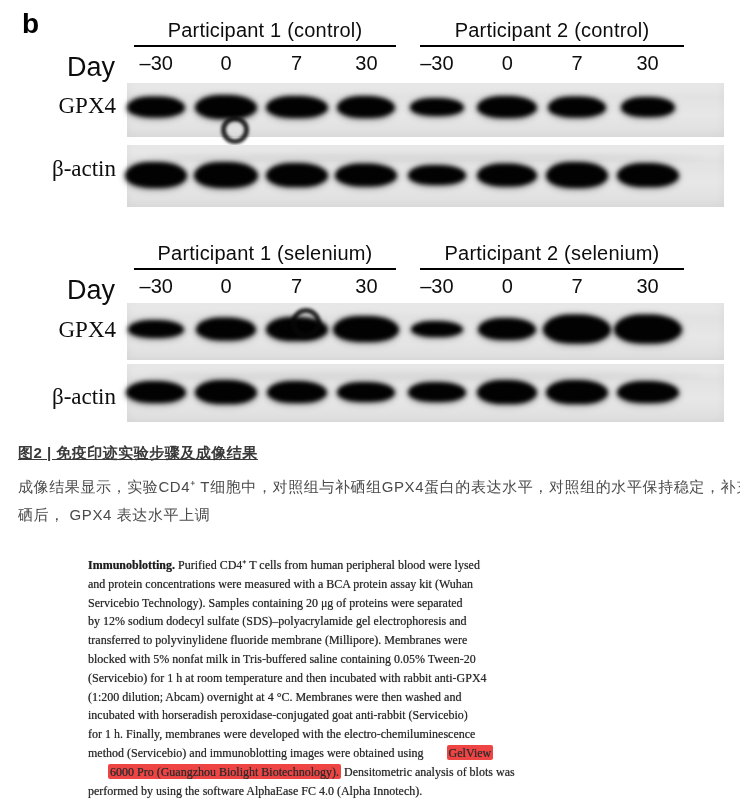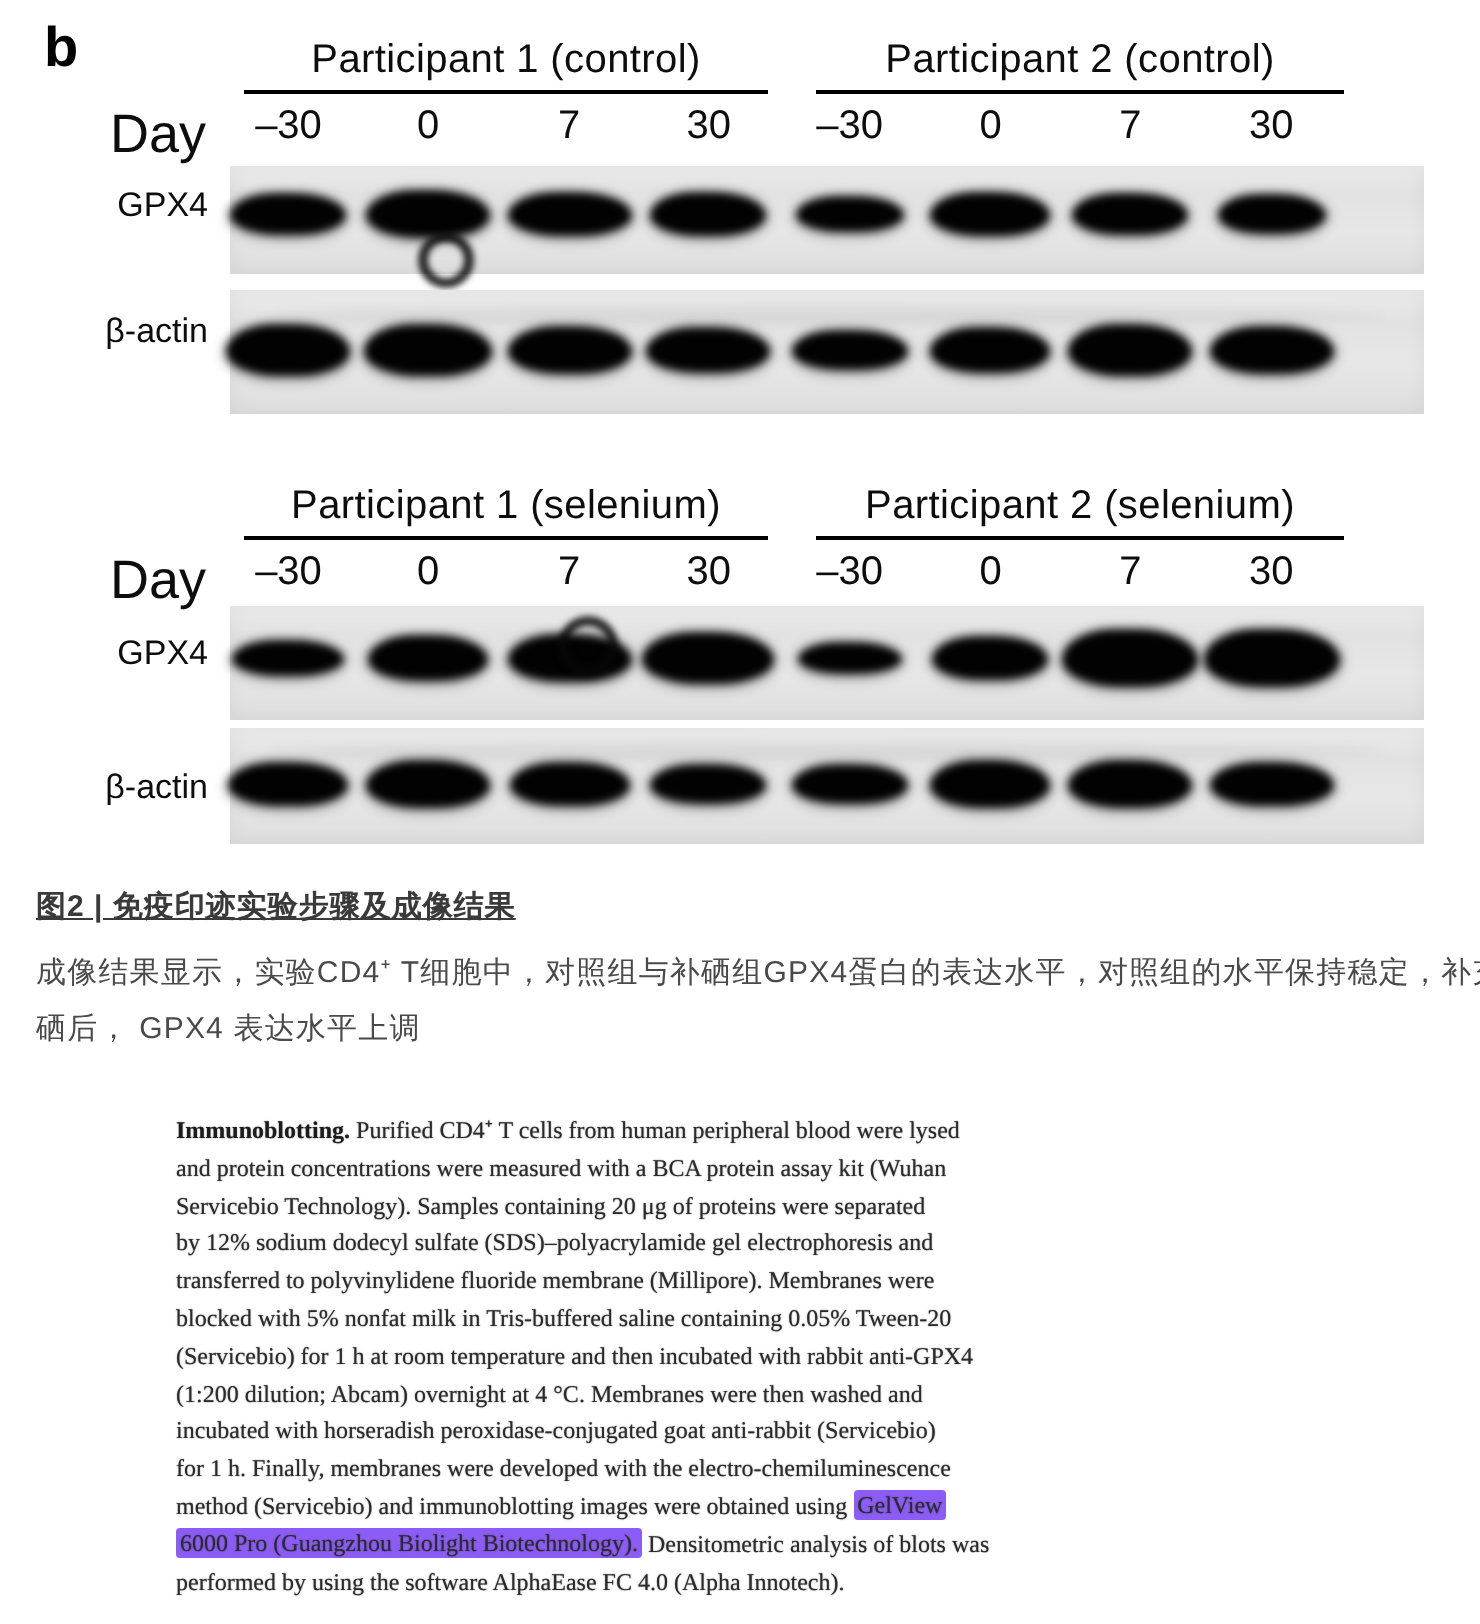--- a/index.html
+++ b/index.html
@@ -1,34 +1,34 @@
 <!DOCTYPE html>
 <html><head>
 <meta charset="utf-8">
 <style>
   html,body{margin:0;padding:0;background:#fff;}
   .page{position:relative;width:740px;height:812px;background:#ffffff;overflow:hidden;
         font-family:"Liberation Sans", sans-serif;color:#111;}
 
   
   .panel-label{position:absolute;left:22px;top:8px;font-size:28px;font-weight:700;color:#000;}
-  .blot-panel{position:absolute;left:0;width:648px;height:220px;padding-left:28px;}
+  .blot-panel{position:absolute;left:12px;width:648px;height:220px;padding-left:28px;}
   .panel-control{top:0;}
   .panel-selenium{top:223px;}
 
   .group-title{position:absolute;top:19px;height:28px;text-align:center;font-size:20px;color:#0d0d0d;
                border-bottom:2.5px solid #000;box-sizing:border-box;letter-spacing:0.2px;}
   .gt1{left:122px;width:262px;}
   .gt2{left:408px;width:264px;}
 
   .day-label{position:absolute;left:55px;top:52px;width:52px;font-size:27px;color:#0d0d0d;}
   .day-row{position:absolute;left:115px;top:52px;width:597px;height:26px;}
   .day-row span{position:absolute;top:0;transform:translateX(-50%);font-size:20px;color:#0d0d0d;}
 
-  .row-label{position:absolute;font-size:17px;color:#0d0d0d;text-align:right;}
+  .row-label{position:absolute;font-size:23px;color:#0d0d0d;text-align:right;font-family:Liberation Serif, serif;}
   .lbl-gpx4-c{left:28px;top:93px;width:76px;}
   .lbl-actin-c{left:20px;top:156px;width:84px;}
   .lbl-gpx4-s{left:28px;top:94px;width:76px;}
   .lbl-actin-s{left:20px;top:161px;width:84px;}
 
   .strip{position:absolute;left:115px;width:597px;background:linear-gradient(180deg,#ececec 0%,#e2e2e2 25%,#e7e7e7 60%,#dedede 100%);
          box-shadow:inset 0 0 10px rgba(0,0,0,0.05);}
   .strip-gpx4-c{top:83px;height:54px;}
   .strip-actin-c{top:145px;height:62px;}
   .strip-gpx4-s{top:80px;height:57px;}
@@ -48,21 +48,21 @@
   .caption-title{font-size:15px;font-weight:700;color:#3a3a3a;letter-spacing:0.5px;text-decoration:underline;}
   .caption-body{margin-top:10px;font-size:15px;color:#4a4a4a;line-height:28px;letter-spacing:0.6px;}
   .caption-body div{white-space:nowrap;}
 
   
   .methods{position:absolute;left:88px;top:556px;width:575px;
            font-family:"Liberation Serif", serif;font-size:12px;line-height:18.8px;
            color:#2b2b2b;text-shadow:0 0 0.7px rgba(50,50,50,0.75);}
   .methods .mline{white-space:nowrap;}
   .methods .head{font-weight:700;color:#1c1c1c;}
-  .hl{background:#8b5cf6;border-radius:2px;padding:0.5px 2px;box-decoration-break:clone;}
+  .hl{background:#ef4444;border-radius:2px;padding:0.5px 2px;box-decoration-break:clone;margin-left:20px;}
 </style>
 </head>
 <body>
 
 <div class="page">
 
   <div class="panel-label">b</div>
 
   <section class="blot-panel panel-control">
     <div class="group-title gt1">Participant 1 (control)</div>

